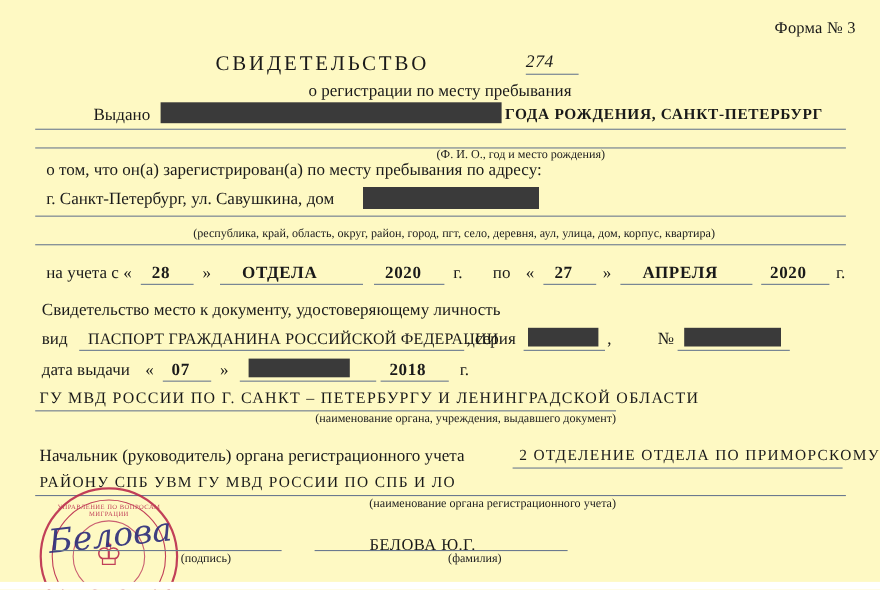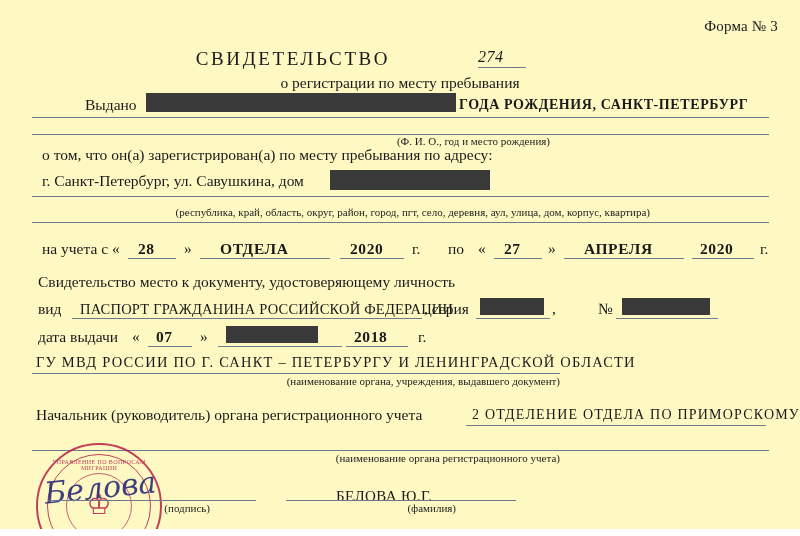--- a/index.html
+++ b/index.html
@@ -232,20 +232,21 @@
   <div class="row" style="left:418px; top:328px;">г.</div>
 
   <div class="row sp-wide" style="left:36px; top:354px; font-size:14.5px;">ГУ  МВД  РОССИИ  ПО  Г. САНКТ – ПЕТЕРБУРГУ  И  ЛЕНИНГРАДСКОЙ ОБЛАСТИ</div>
   <div class="uline" style="left:32px; top:373px; width:528px;"></div>
   <div class="caption" style="left:160px; top:375px; width:400px;">(наименование органа, учреждения, выдавшего документ)</div>
 
   <div class="row" style="left:36px; top:406px;">Начальник (руководитель) органа регистрационного учета</div>
   <div class="row sp-wide" style="left:472px; top:407px; font-size:14px;">2 ОТДЕЛЕНИЕ ОТДЕЛА  ПО ПРИМОРСКОМУ</div>
   <div class="uline" style="left:466px; top:425px; width:300px;"></div>
 
+  <div class="row sp-wide" style="left:36px; top:432px; font-size:14px;">РАЙОНУ СПБ УВМ  ГУ  МВД  РОССИИ  ПО  СПБ  И  ЛО</div>
   <div class="uline" style="left:32px; top:450px; width:737px;"></div>
   <div class="caption" style="left:240px; top:452px; width:320px;">(наименование органа регистрационного учета)</div>
 
   <div class="stamp">
     <div class="stamp-inner"></div>
     <div class="stamp-text-top">УПРАВЛЕНИЕ ПО ВОПРОСАМ МИГРАЦИИ</div>
     <div class="stamp-eagle">♔</div>
 
   </div>
 

